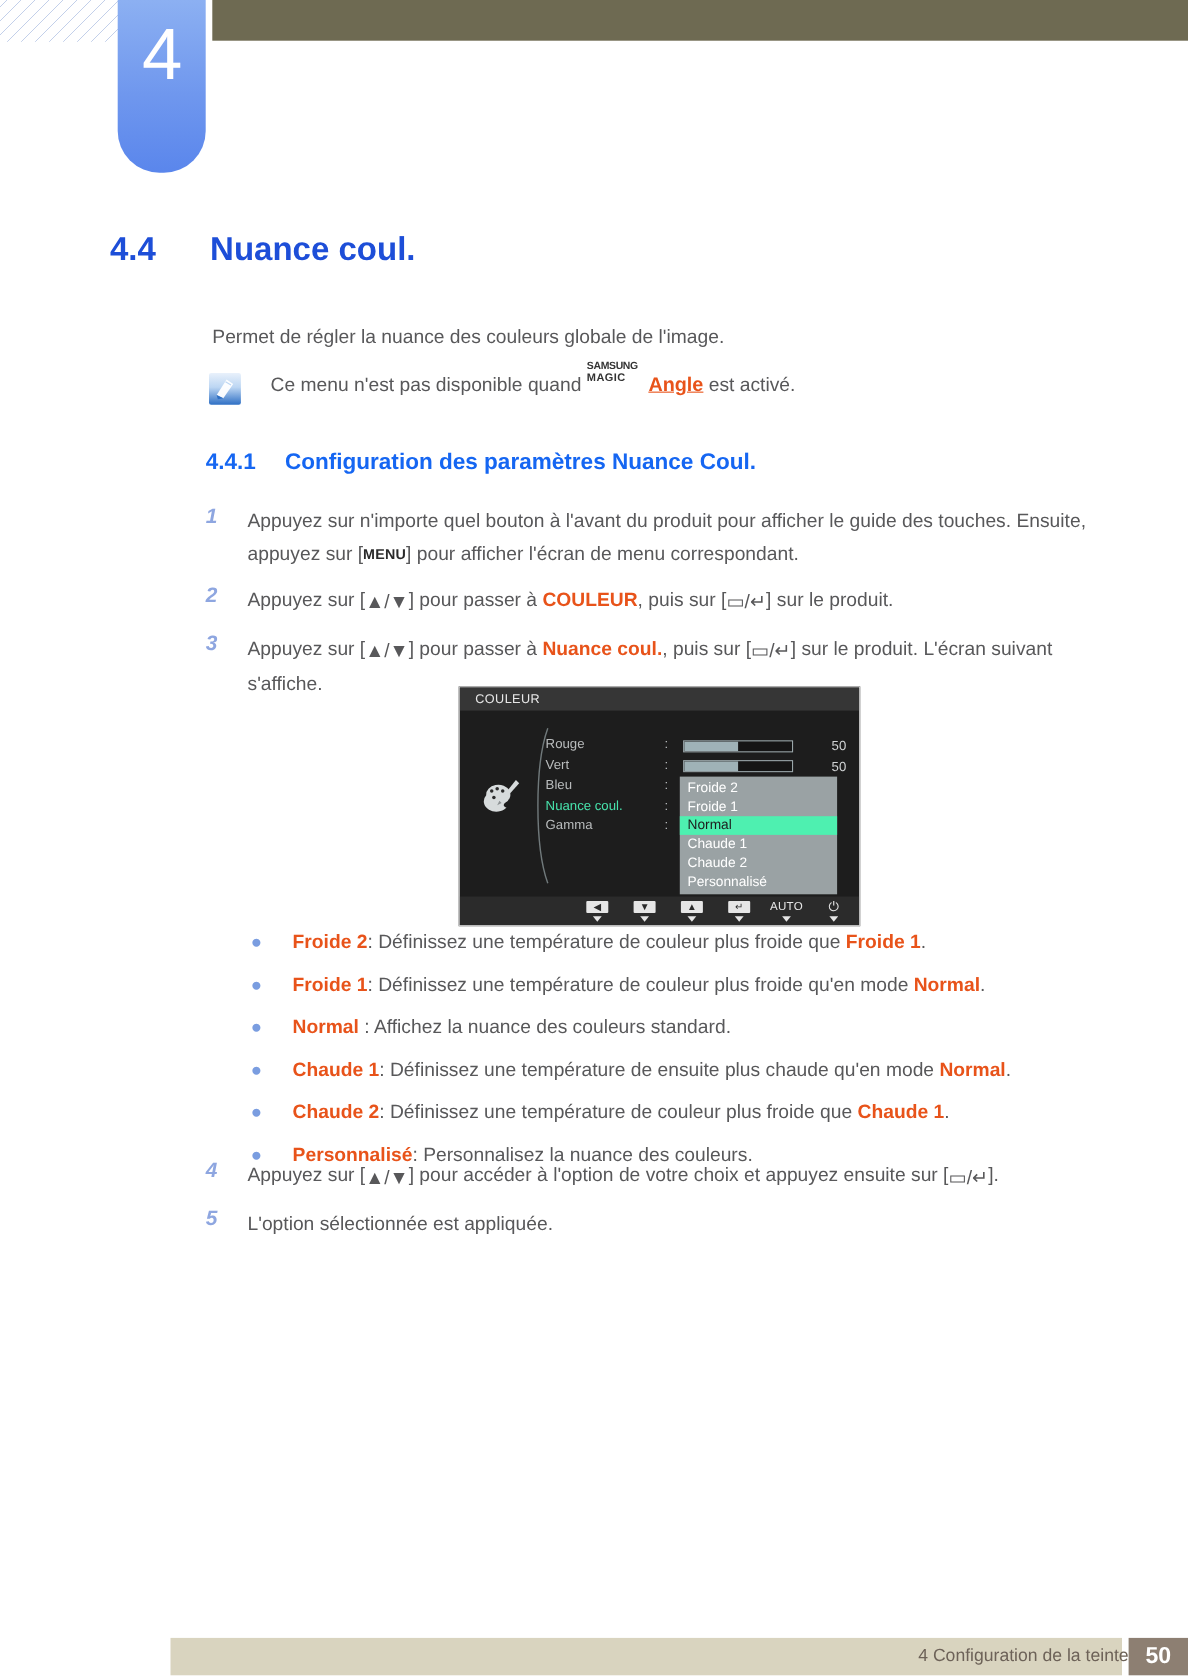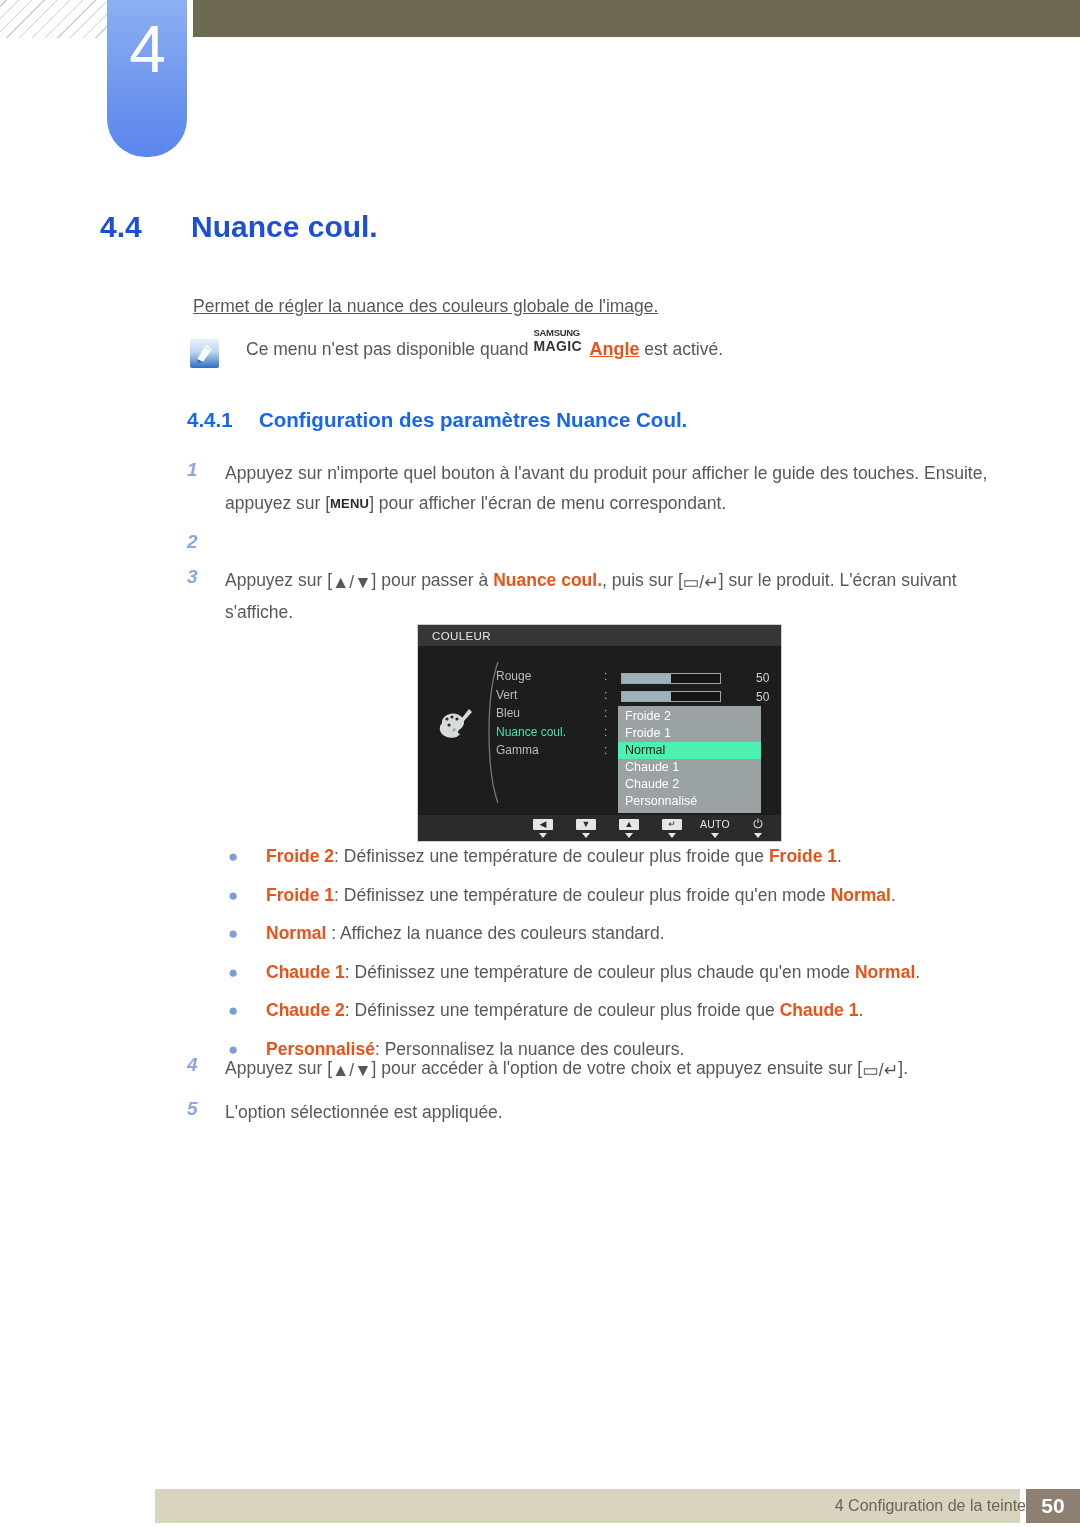--- a/index.html
+++ b/index.html
@@ -37,38 +37,38 @@
   }
 
   h2.section {
     position: absolute; left: 100px; top: 210px;
     color: #1d4ed8; font-size: 30px; font-weight: bold;
   }
   h2.section .num { display: inline-block; width: 91px; }
 
   .intro {
     position: absolute; left: 193px; top: 296px;
-    color: #58585a; font-size: 17.5px; text-decoration: underline;
+    color: #58585a; font-size: 17.5px;
   }
 
   
   .note { position: absolute; left: 190px; top: 337px; display: flex; align-items: flex-start; }
   .note-icon {
     width: 29px; height: 29px; margin-top: 2px; flex: 0 0 29px;
     background: linear-gradient(180deg,#e9f1fb 0%, #bcd6f3 45%, #2e6fc4 100%);
     border-radius: 2px; position: relative; overflow: hidden;
   }
   .note-icon svg { position: absolute; left: 4px; top: 3px; }
   .note-text { margin-left: 27px; color: #58585a; font-size: 17.5px; white-space: nowrap; }
 
   .magic { display: inline-block; position: relative; vertical-align: baseline;
            width: 56px; height: 18px; }
   .magic .s1 { position: absolute; left: 0; top: -10px; font-size: 9.5px; font-weight: bold;
                color: #333; letter-spacing: -0.3px; }
-  .magic .s2 { position: absolute; left: 0; top: 1px; font-size: 14px; font-weight: bold;
+  .magic .s2 { position: absolute; left: 0; top: 1px; font-size: 10px; font-weight: bold;
                color: #333; letter-spacing: 0.4px; }
   .magic-angle { color: #e8531a; font-weight: bold; font-size: 18px;
                  text-decoration: underline; text-decoration-color:#e8531a; }
 
   h3.subsection {
     position: absolute; left: 187px; top: 408px;
     color: #1566f2; font-size: 20.5px; font-weight: bold;
   }
   h3.subsection .num { display: inline-block; width: 72px; }
 
@@ -203,20 +203,21 @@
     <span class="num">4.4.1</span><span>Configuration des paramètres Nuance Coul.</span>
   </h3>
 
   <div class="steps" id="steps-top">
       <div class="step">
         <div class="idx">1</div>
         <div class="body"><span>Appuyez sur n'importe quel bouton à l'avant du produit pour afficher le guide des touches. Ensuite, appuyez sur [</span><span class="key">MENU</span><span>] pour afficher l'écran de menu correspondant.</span></div>
       </div>
       <div class="step">
         <div class="idx">2</div>
+        <div class="body"><span>Appuyez sur [</span><span class="gl">▲/▼</span><span>] pour passer à </span><span class="hl">COULEUR</span><span>, puis sur [</span><span class="gl">▭/↵</span><span>] sur le produit.</span></div>
       </div>
       <div class="step">
         <div class="idx">3</div>
         <div class="body"><span>Appuyez sur [</span><span class="gl">▲/▼</span><span>] pour passer à </span><span class="hl">Nuance coul.</span><span>, puis sur [</span><span class="gl">▭/↵</span><span>] sur le produit. L'écran suivant s'affiche.</span></div>
       </div>
     </div>
 
   <div class="osd">
     <div class="osd-title">COULEUR</div>
     <div class="osd-main">
@@ -320,21 +321,21 @@
       <div class="bullet">
         <div class="dot">●</div>
         <div class="btext"><span class="hl">Froide 1</span><span>: Définissez une température de couleur plus froide qu'en mode </span><span class="hl">Normal</span><span>.</span></div>
       </div>
       <div class="bullet">
         <div class="dot">●</div>
         <div class="btext"><span class="hl">Normal</span><span> : Affichez la nuance des couleurs standard.</span></div>
       </div>
       <div class="bullet">
         <div class="dot">●</div>
-        <div class="btext"><span class="hl">Chaude 1</span><span>: Définissez une température de couleur plus chaude qu'en mode </span><span class="hl">Normal</span><span>.</span></div>
+        <div class="btext"><span class="hl">Chaude 1</span><span>: Définissez une température de ensuite plus chaude qu'en mode </span><span class="hl">Normal</span><span>.</span></div>
       </div>
       <div class="bullet">
         <div class="dot">●</div>
         <div class="btext"><span class="hl">Chaude 2</span><span>: Définissez une température de couleur plus froide que </span><span class="hl">Chaude 1</span><span>.</span></div>
       </div>
       <div class="bullet">
         <div class="dot">●</div>
         <div class="btext"><span class="hl">Personnalisé</span><span>: Personnalisez la nuance des couleurs.</span></div>
       </div>
     </div>

